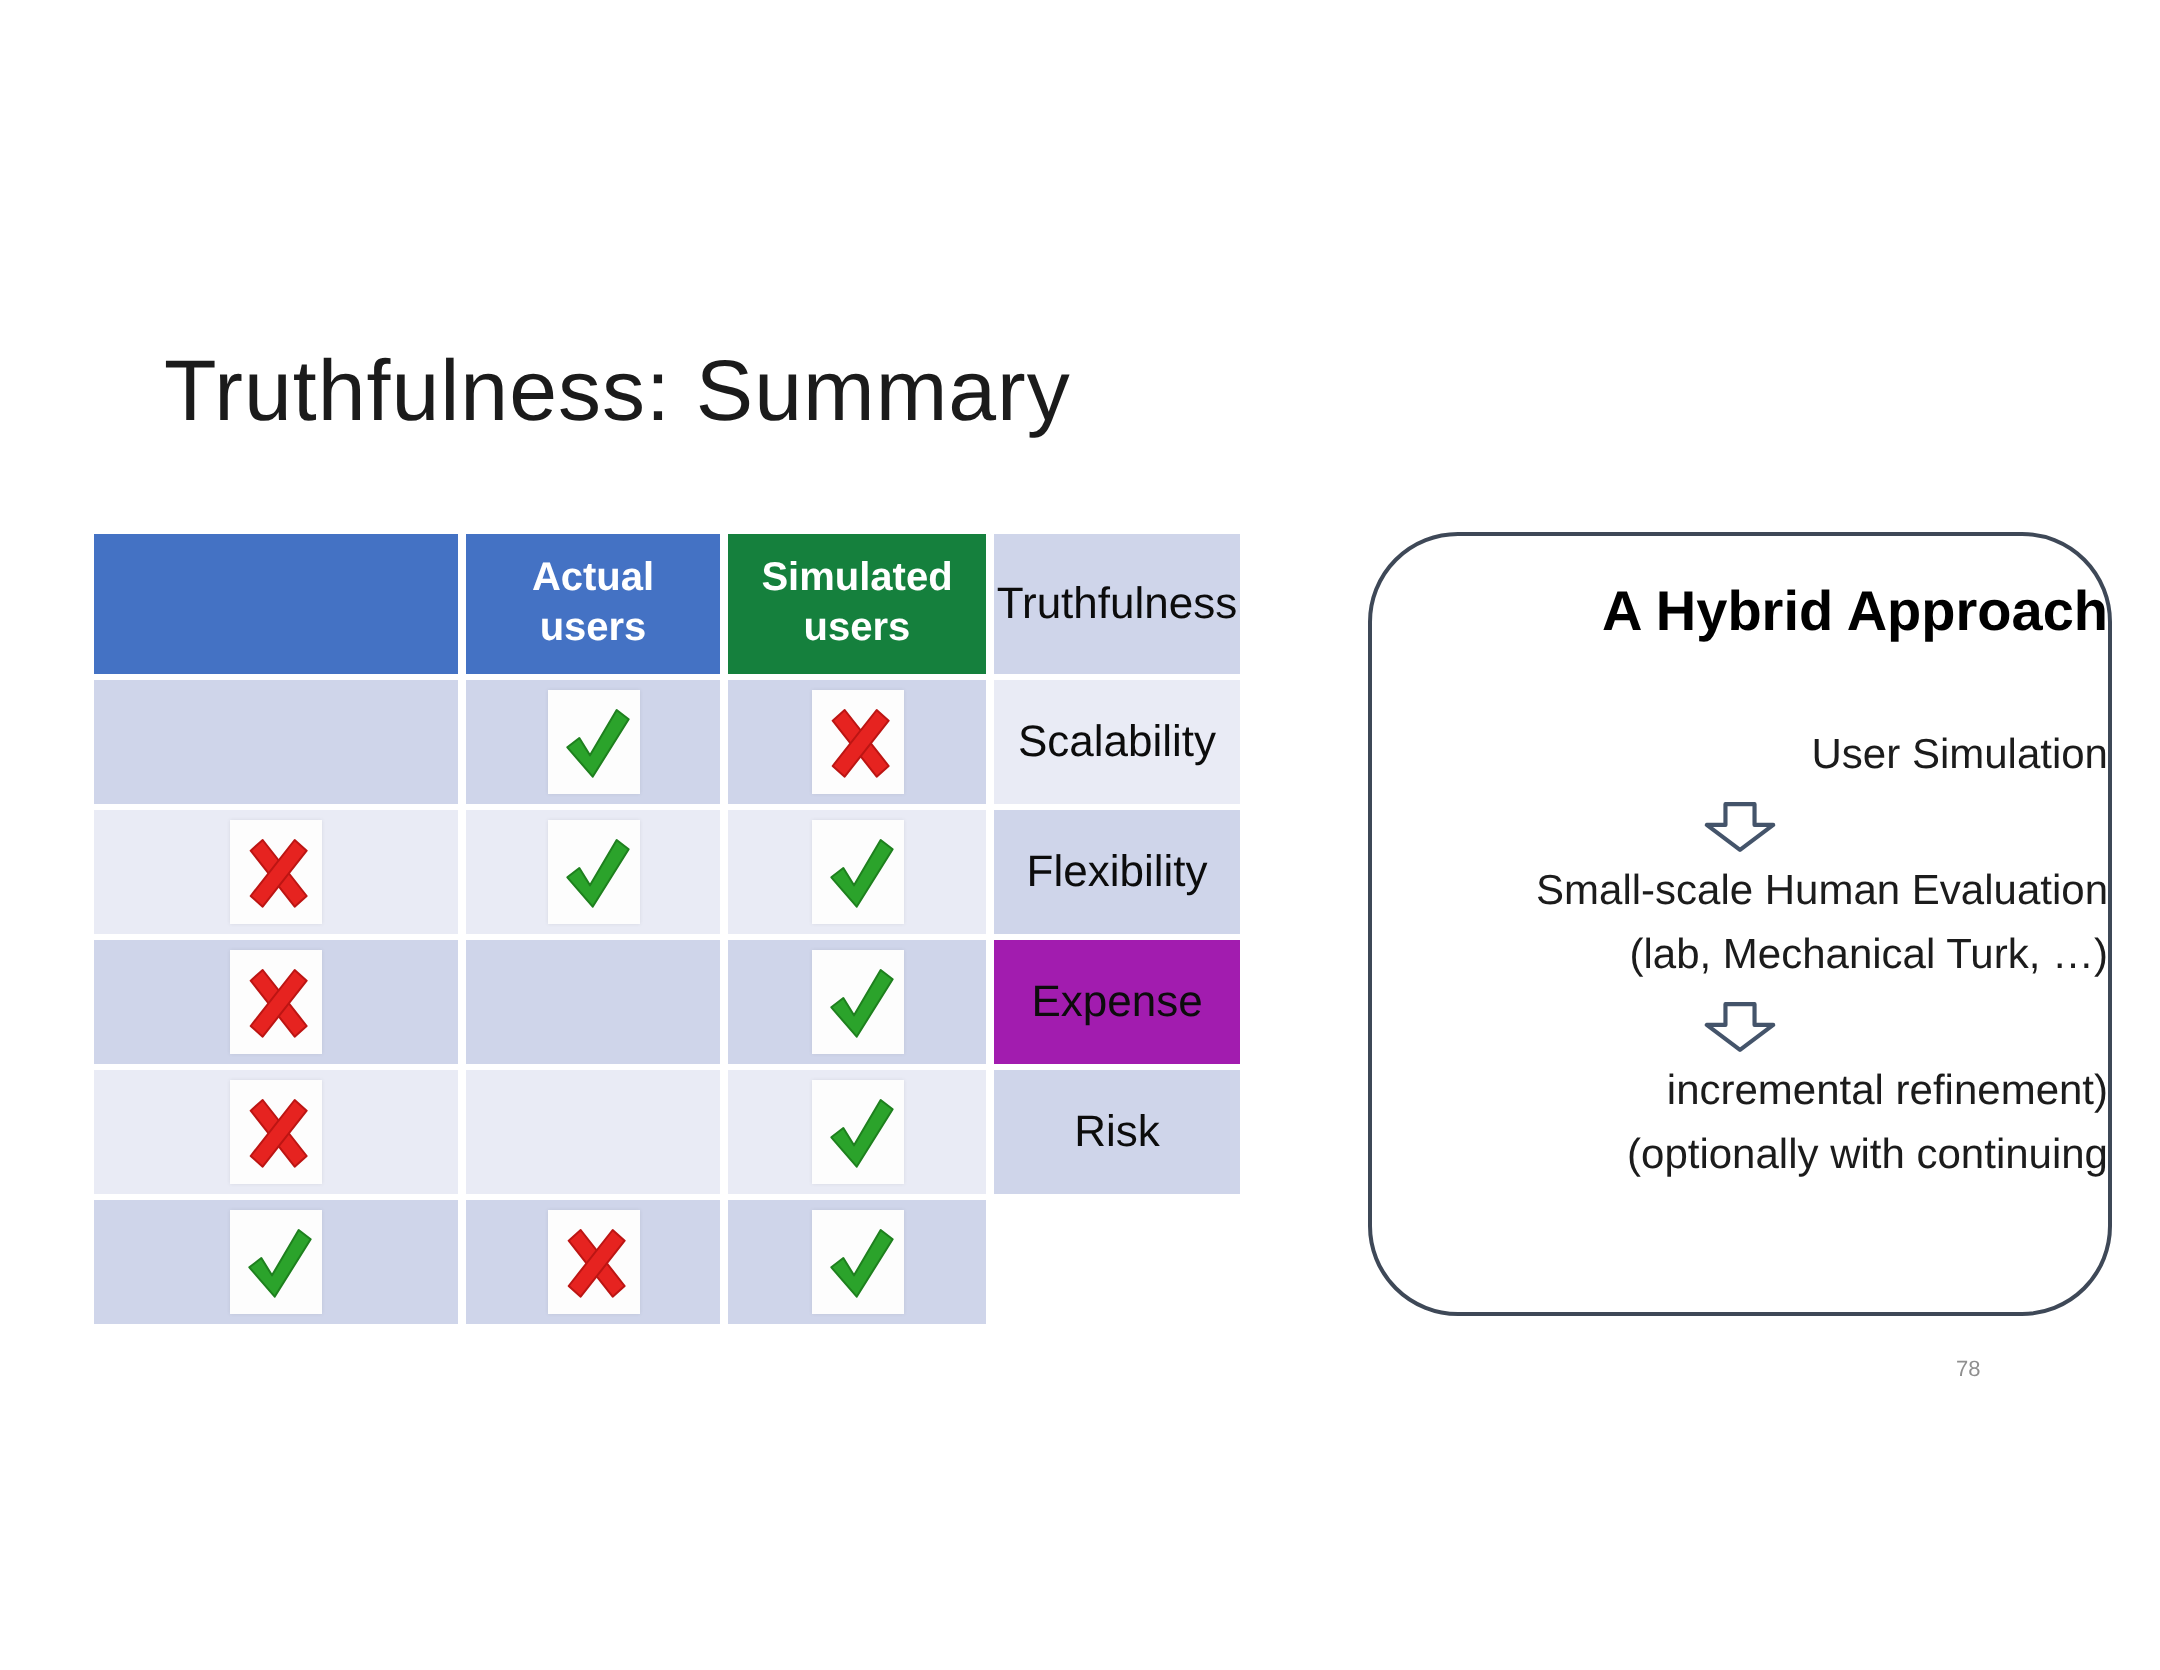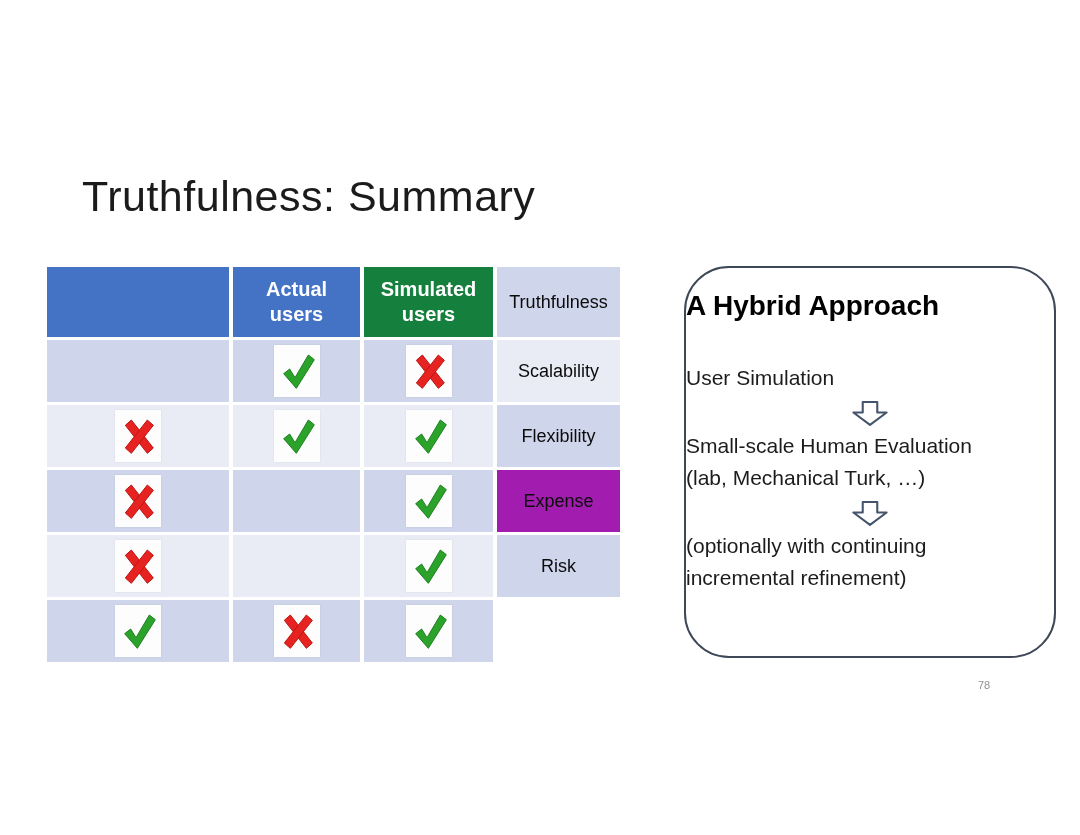--- a/index.html
+++ b/index.html
@@ -21,38 +21,38 @@
     grid-template-columns:182px 127px 129px 123px;
     grid-template-rows:70px 62px 62px 62px 62px 62px;
     column-gap:4px; row-gap:3px;
   }
   .th {
     background:#4472C4; color:#fff; font-weight:bold; font-size:20px;
     display:flex; align-items:center; justify-content:center;
     text-align:center; white-space:pre-line; line-height:1.25;
   }
   .rowlabel {
-    font-size:18px; color:#0c0c0c;
+    font-size:22px; color:#0c0c0c;
     display:flex; align-items:center; justify-content:center;
   }
   .cell { display:flex; align-items:center; justify-content:center; }
   .band-a { background:#CFD5EA; }
   .band-b { background:#E9EBF5; }
   .markbox {
     width:46px; height:52px;
     display:flex; align-items:center; justify-content:center;
   }
   .markbox.filled { background:#fdfdfd; box-shadow:0 0 2px rgba(0,0,0,0.08); }
 
   
   .hybrid {
     position:absolute; left:684px; top:266px; width:372px; height:392px;
     box-sizing:border-box; background:#fff;
     border:2px solid #3e4857; border-radius:45px;
-    text-align:left; color:#1c1c1c;
+    text-align:right; color:#1c1c1c;
   }
   .hybrid-title { font-size:28px; font-weight:bold; color:#000; margin-top:22px; }
   .step { font-size:21px; line-height:32px; }
   .step div { white-space:nowrap; }
   .step-1 { margin-top:40px; }
   .arrow-wrap { height:30px; display:flex; align-items:center; justify-content:center; margin:4px 0 2px; }
 
   .page-number {
     position:absolute; left:978px; top:679px;
     font-size:11px; color:#8f8f8f;
@@ -198,18 +198,18 @@
     <div>(lab, Mechanical Turk, …)</div>
   </div>
 
   <div class="arrow-wrap">
     <svg width="38" height="27" viewBox="0 0 36 26">
       <path d="M11,2 L25,2 L25,12 L34,12 L18,24 L2,12 L11,12 Z" fill="#ffffff" stroke="#44546A" stroke-width="2" stroke-linejoin="round"></path>
     </svg>
   </div>
 
   <div class="step">
+    <div>incremental refinement)</div>
     <div>(optionally with continuing</div>
-    <div>incremental refinement)</div>
   </div>
 </div>
 
 <div class="page-number">78</div>
 
 </body></html>

